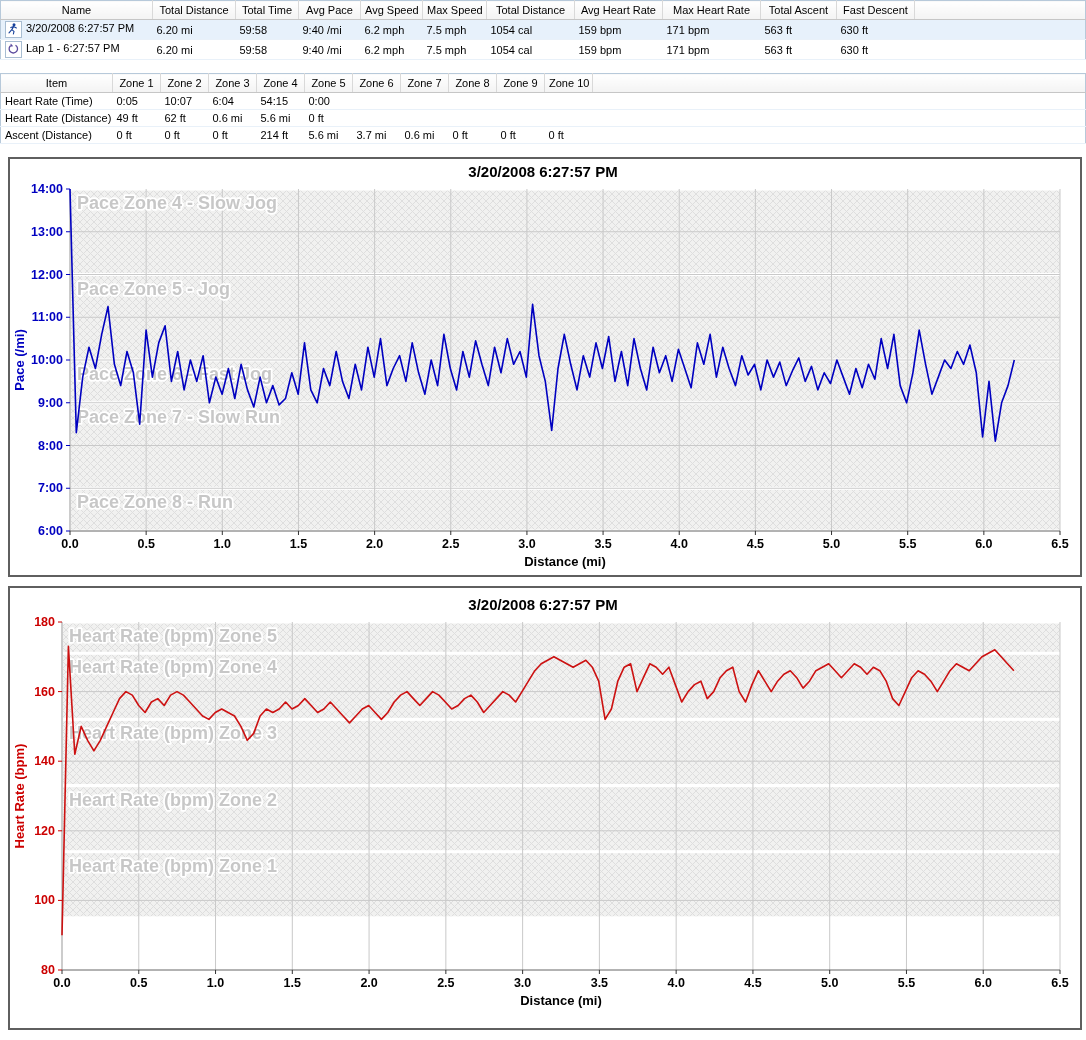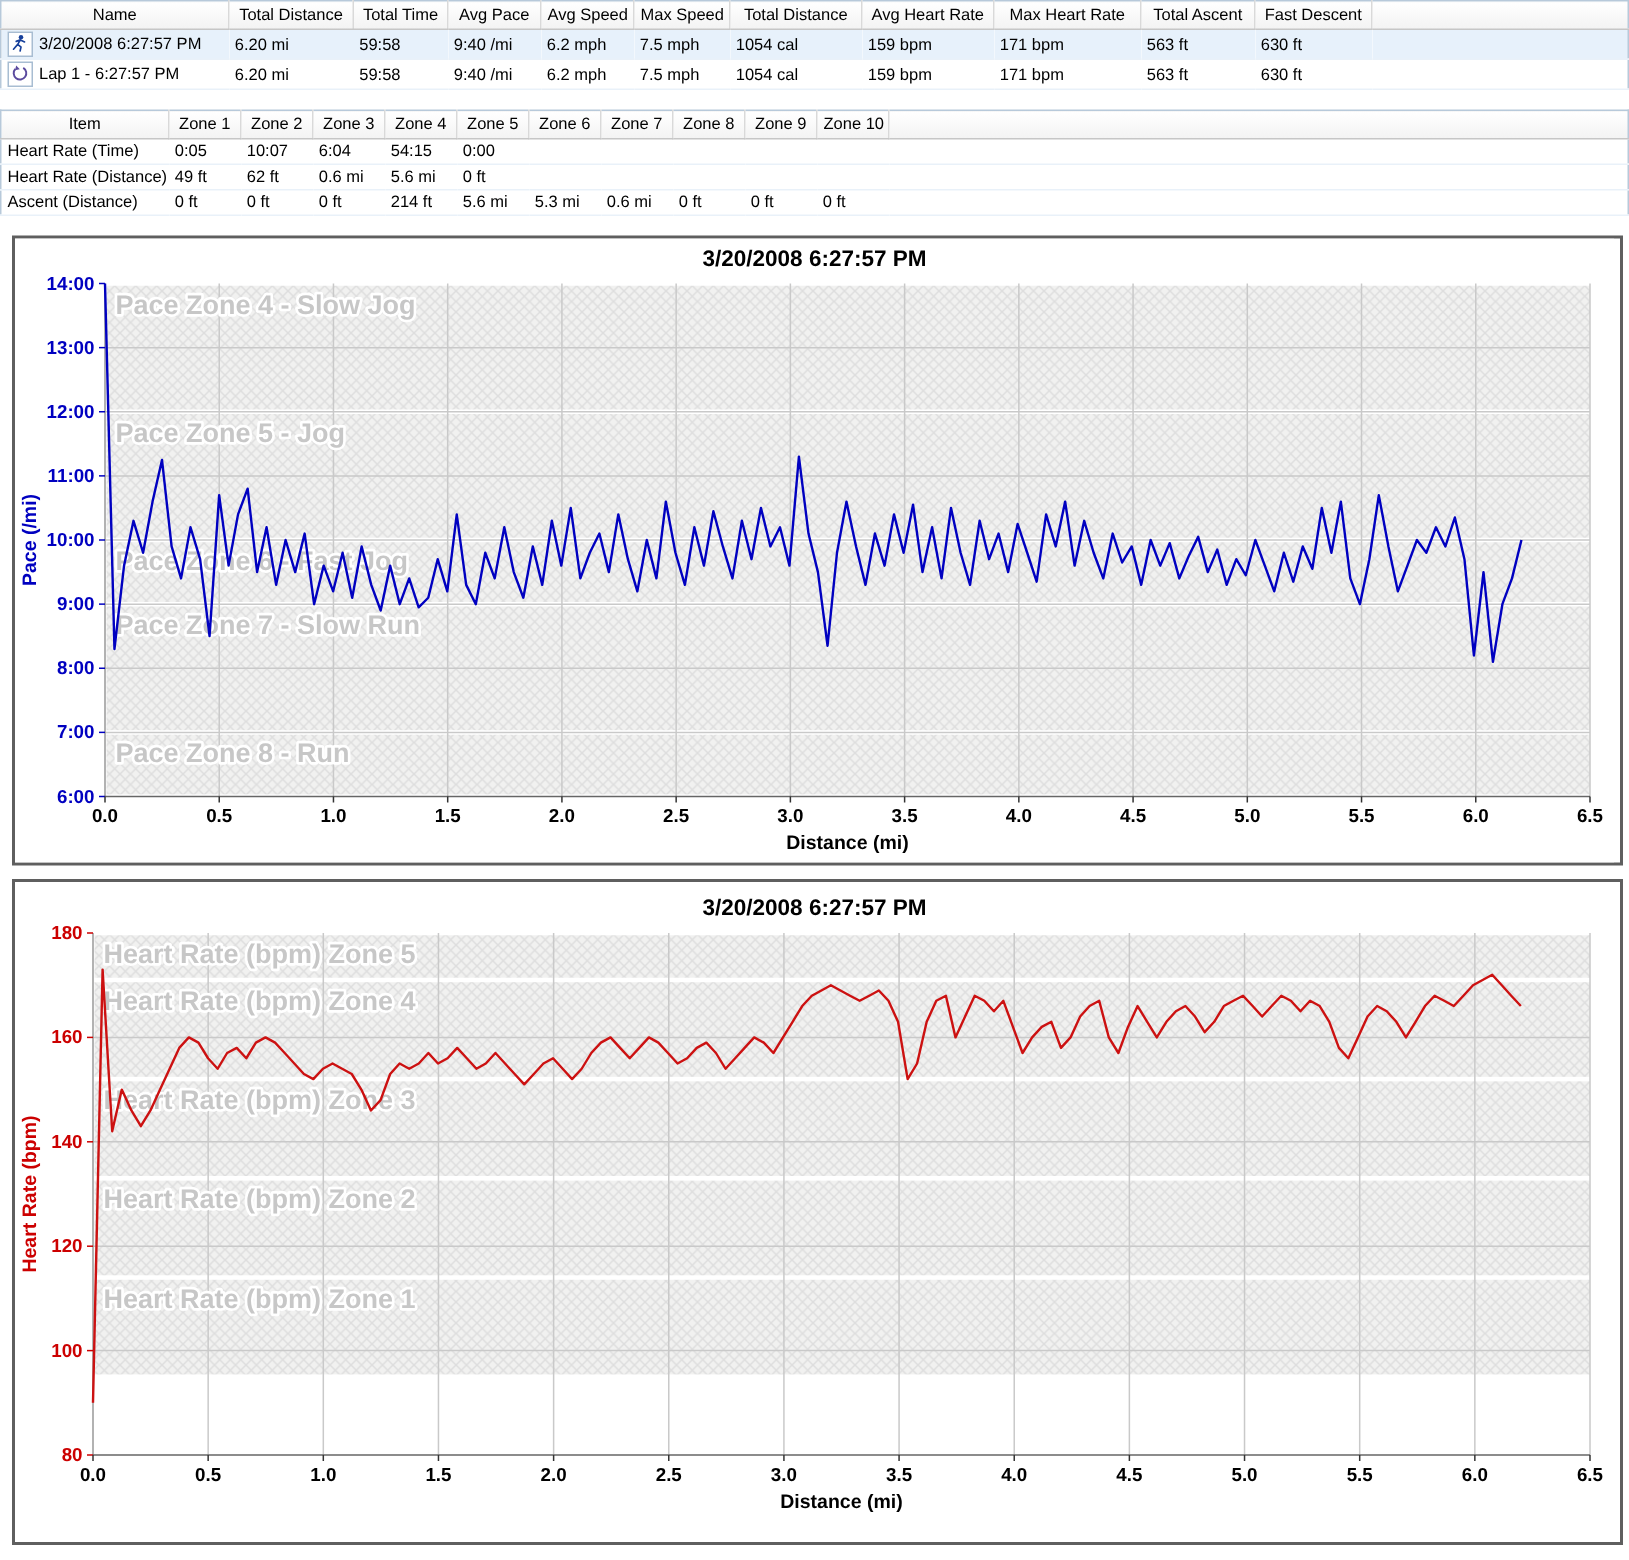--- a/index.html
+++ b/index.html
@@ -151,21 +151,21 @@
           <td class="num"></td>
           <td></td>
         </tr>
         <tr>
           <td><span>Ascent (Distance)</span></td>
           <td class="num">0 ft</td>
           <td class="num">0 ft</td>
           <td class="num">0 ft</td>
           <td class="num">214 ft</td>
           <td class="num">5.6 mi</td>
-          <td class="num">5.3 mi</td>
+          <td class="num">3.7 mi</td>
           <td class="num">0.6 mi</td>
           <td class="num">0 ft</td>
           <td class="num">0 ft</td>
           <td class="num">0 ft</td>
           <td></td>
         </tr>
       </tbody>
     </table>
   <div class="chart-box">
     <svg id="chart-0" width="1066" height="416">

